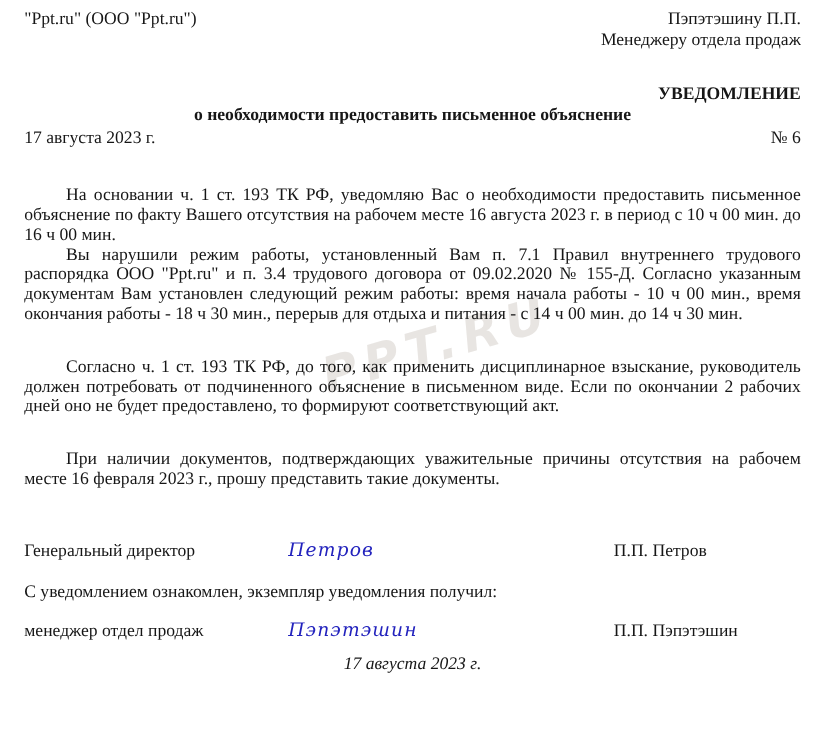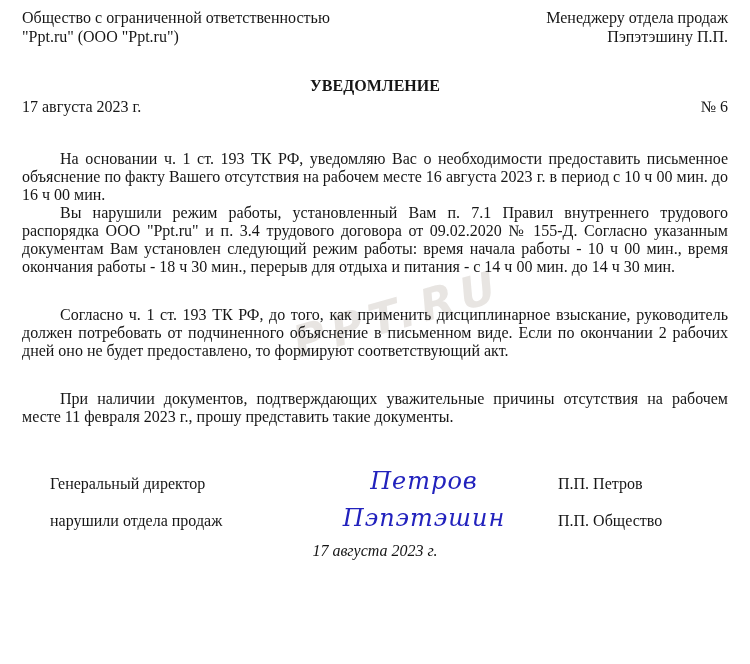--- a/index.html
+++ b/index.html
@@ -31,21 +31,21 @@
     letter-spacing: 7px;
     color: rgba(178, 168, 158, 0.30);
     user-select: none;
     pointer-events: none;
   }
   .header { display: flex; justify-content: space-between; line-height: 19px; }
   .header .sender { text-align: left; }
   .header .recipient { text-align: right; }
   .title {
     margin-top: 30px;
-    text-align: center;
+    text-align: right;
     font-weight: bold;
     line-height: 19px;
   }
   .subtitle {
     text-align: center;
     font-weight: bold;
     line-height: 19px;
   }
   .meta-row {
     margin-top: 2px;
@@ -59,27 +59,26 @@
     text-align: justify;
     text-indent: 38px;
   }
   .para.gap-before { margin-top: 30px; }
   .sig-row {
     display: flex;
     align-items: baseline;
   }
   .sig-row.first { margin-top: 46px; }
   .sig-row.second { margin-top: 16px; }
-  .sig-pos { width: 240px; margin-left: 28px; }
+  .sig-pos { width: 240px; }
   .sig-autograph {
     flex: 1;
-    text-align: center;
     font-family: "DejaVu Serif", serif;
     font-style: italic;
-    font-size: 24px;
+    font-size: 17px;
     letter-spacing: 1px;
     color: #2222bd;
   }
   .sig-name { width: 170px; text-align: left; }
   .ack { margin-top: 20px; }
   .footer-date {
     margin-top: 12px;
     text-align: center;
     font-style: italic;
   }
@@ -88,52 +87,53 @@
 <body>
 
 <div class="page">
 
   <div class="watermark">PPT.RU</div>
 
   <div class="content">
 
     <div class="header">
       <div class="sender">
-        <div>Общество с ограниченной ответственностью</div>
         <div>"Ppt.ru" (ООО "Ppt.ru")</div>
       </div>
       <div class="recipient">
+        <div>Пэпэтэшину П.П.</div>
         <div>Менеджеру отдела продаж</div>
-        <div>Пэпэтэшину П.П.</div>
       </div>
     </div>
 
     <div class="title">УВЕДОМЛЕНИЕ</div>
+    <div class="subtitle">о необходимости предоставить письменное объяснение</div>
 
     <div class="meta-row">
       <span>17 августа 2023 г.</span>
       <span>№ 6</span>
     </div>
 
     <div class="body-block">
       <p class="para">На основании ч. 1 ст. 193 ТК РФ, уведомляю Вас о необходимости предоставить письменное объяснение по факту Вашего отсутствия на рабочем месте 16 августа 2023 г. в период с 10 ч 00 мин. до 16 ч 00 мин.</p>
       <p class="para">Вы нарушили режим работы, установленный Вам п. 7.1 Правил внутреннего трудового распорядка ООО "Ppt.ru" и п. 3.4 трудового договора от 09.02.2020 № 155-Д. Согласно указанным документам Вам установлен следующий режим работы: время начала работы - 10 ч 00 мин., время окончания работы - 18 ч 30 мин., перерыв для отдыха и питания - с 14 ч 00 мин. до 14 ч 30 мин.</p>
       <p class="para gap-before">Согласно ч. 1 ст. 193 ТК РФ, до того, как применить дисциплинарное взыскание, руководитель должен потребовать от подчиненного объяснение в письменном виде. Если по окончании 2 рабочих дней оно не будет предоставлено, то формируют соответствующий акт.</p>
-      <p class="para gap-before">При наличии документов, подтверждающих уважительные причины отсутствия на рабочем месте 11 февраля 2023 г., прошу представить такие документы.</p>
+      <p class="para gap-before">При наличии документов, подтверждающих уважительные причины отсутствия на рабочем месте 16 февраля 2023 г., прошу представить такие документы.</p>
     </div>
 
     <div class="sig-row first">
       <span class="sig-pos">Генеральный директор</span>
       <span class="sig-autograph">Петров</span>
       <span class="sig-name">П.П. Петров</span>
     </div>
 
+    <div class="ack">С уведомлением ознакомлен, экземпляр уведомления получил:</div>
 
     <div class="sig-row second">
-      <span class="sig-pos">нарушили отдела продаж</span>
+      <span class="sig-pos">менеджер отдел продаж</span>
       <span class="sig-autograph">Пэпэтэшин</span>
-      <span class="sig-name">П.П. Общество</span>
+      <span class="sig-name">П.П. Пэпэтэшин</span>
     </div>
 
     <div class="footer-date">17 августа 2023 г.</div>
 
   </div>
 </div>
 
 </body></html>

